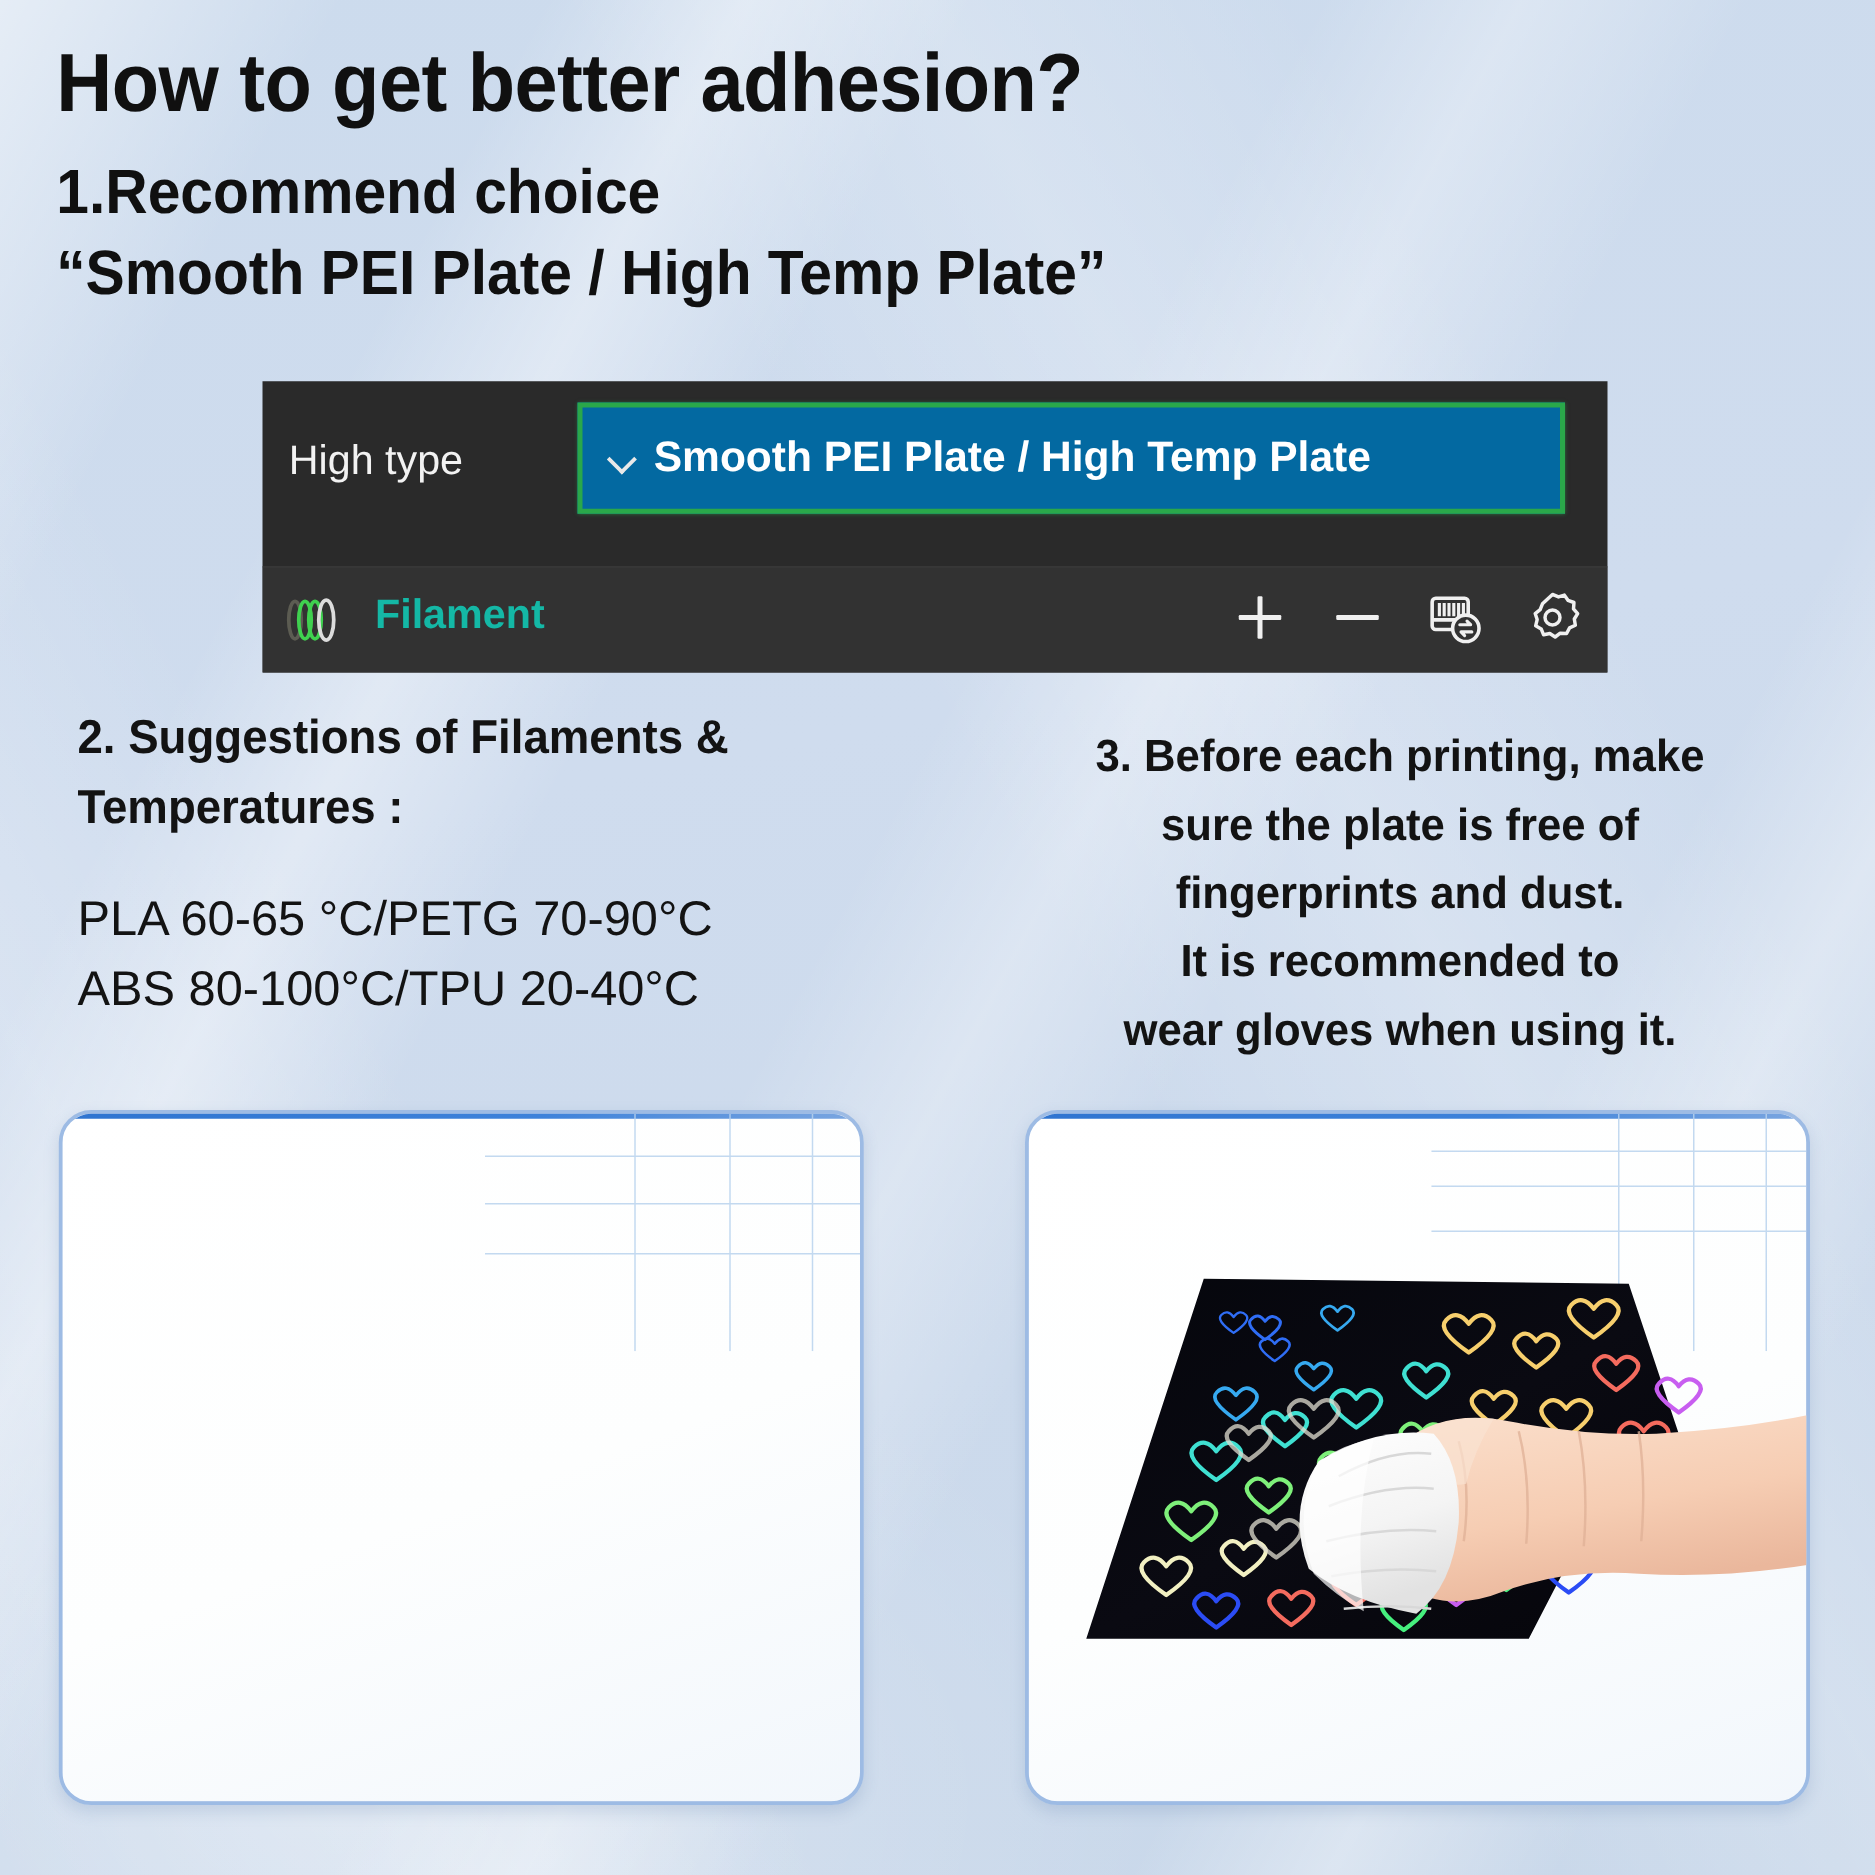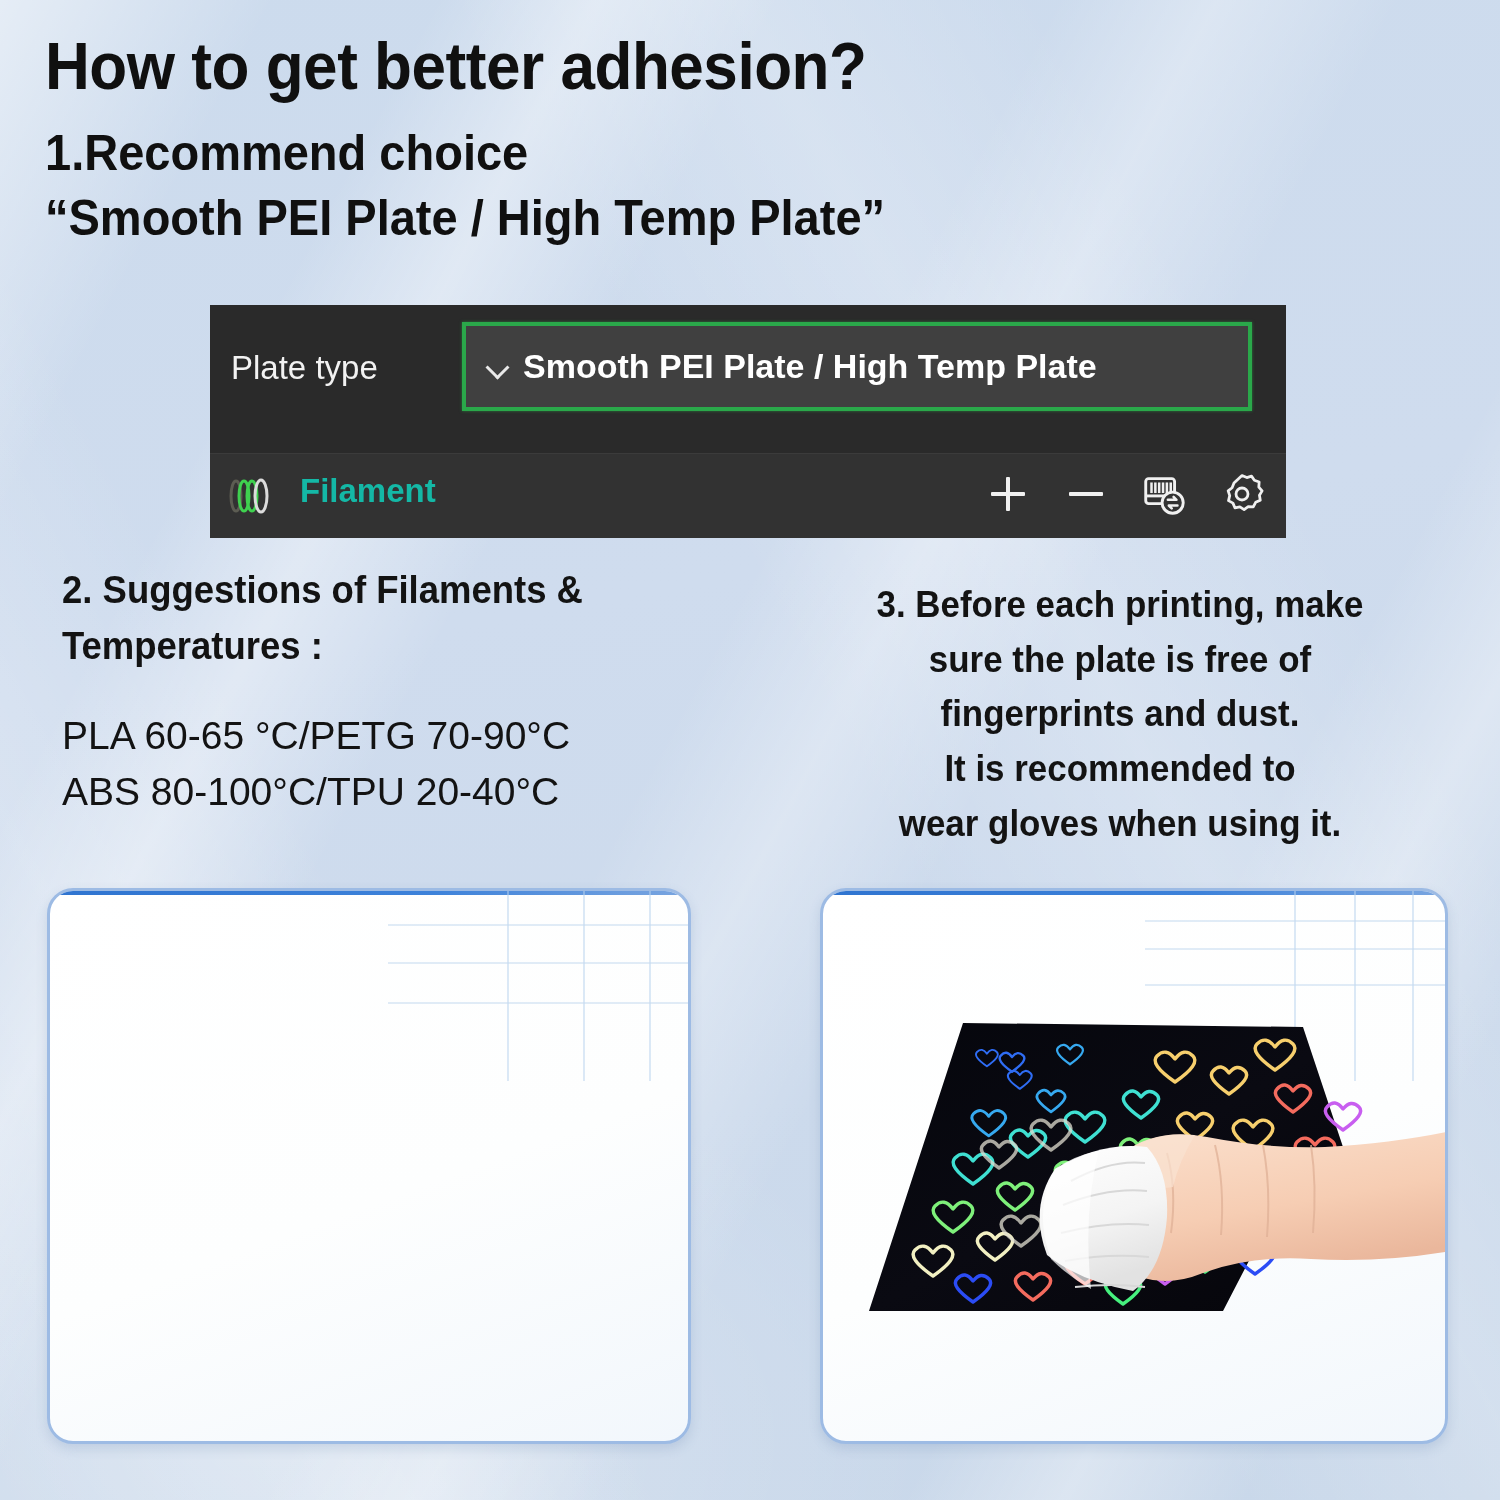--- a/index.html
+++ b/index.html
@@ -78,21 +78,21 @@
     font-weight: 500;
   }
   .select-box {
     position: absolute;
     left: 252px;
     top: 17px;
     width: 790px;
     height: 89px;
     border: 4px solid #2aa84a;
     box-sizing: border-box;
-    background: #404040;
+    background: #0369a1;
     display: flex;
     align-items: center;
     padding-left: 20px;
     box-shadow: 0 0 3px rgba(42,168,74,0.6);
   }
   .chev {
     width: 24px; height: 24px;
     margin-right: 13px;
     position: relative;
     flex: none;
@@ -236,21 +236,21 @@
 
   <div class="headings">
     <div class="h-title">How to get better adhesion?</div>
     <div class="h-sub1">1.Recommend choice</div>
     <div class="h-sub2">“Smooth PEI Plate / High Temp Plate”</div>
   </div>
 
   <div class="panel">
 
     <div class="panel-row-top">
-      <div class="plate-label">Plate type</div>
+      <div class="plate-label">High type</div>
 
       <div class="select-box">
         <span class="chev"></span>
         <span class="select-text">Smooth PEI Plate / High Temp Plate</span>
       </div>
     </div>
 
     <div class="panel-row-bottom">
       <span class="fil-icon">
         <svg viewBox="0 0 44 40" width="44" height="40">

